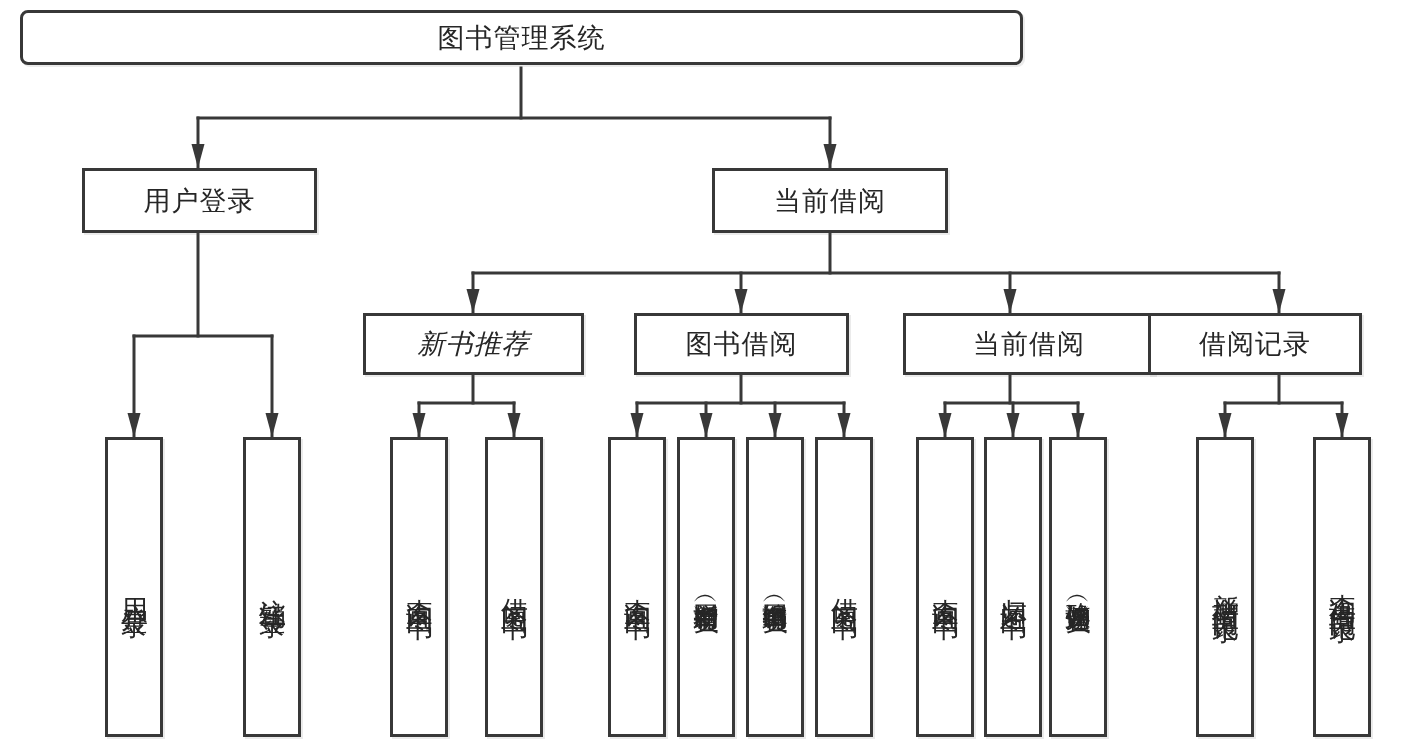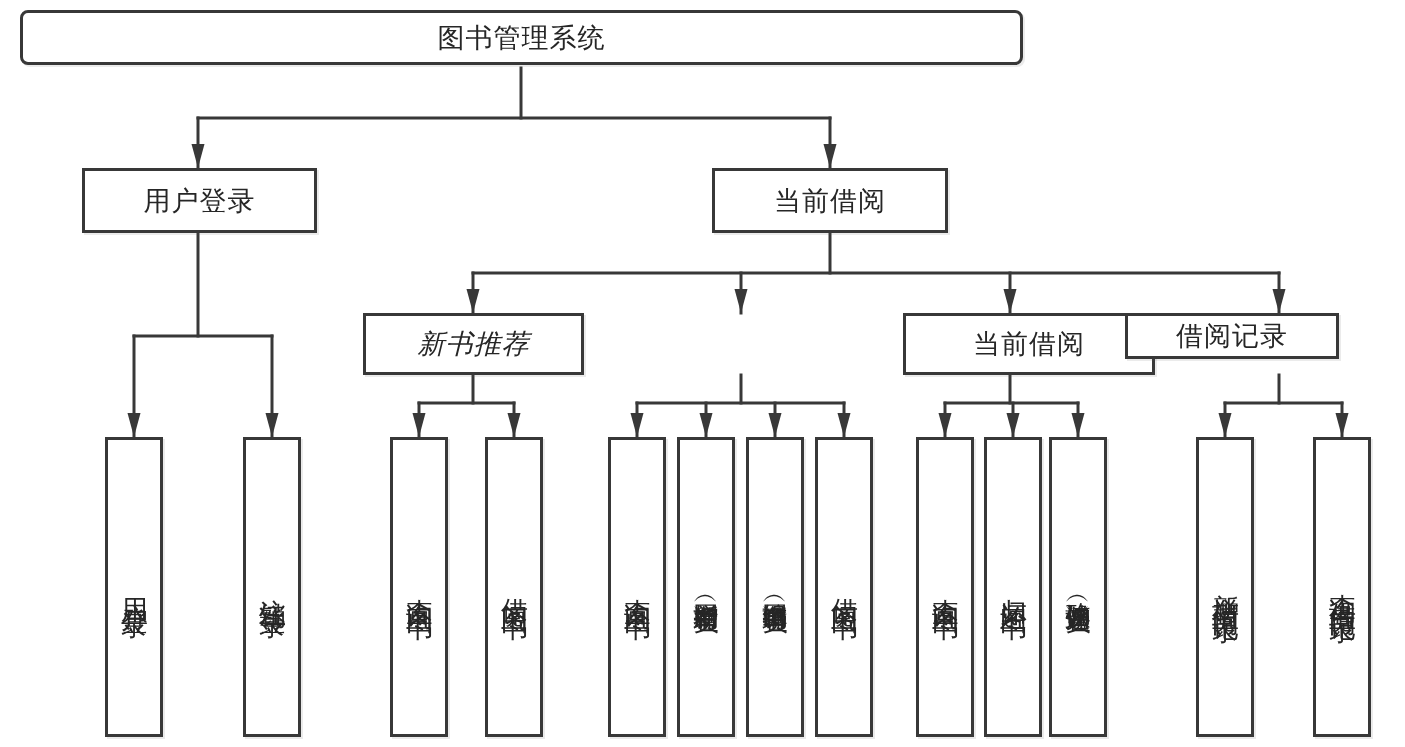--- a/index.html
+++ b/index.html
@@ -134,24 +134,27 @@
   <div class="node" style="left:82px; top:168px; width:235px; height:65px;">
     <span class="hlabel">用户登录</span>
   </div>
   <div class="node" style="left:712px; top:168px; width:236px; height:65px;">
     <span class="hlabel">当前借阅</span>
   </div>
 
   <div class="node" style="left:363px; top:313px; width:221px; height:62px;font-style:italic;">
     <span class="hlabel">新书推荐</span>
   </div>
+  <div class="node" style="left:634px; top:313px; width:215px; height:62px;">
+    <span class="hlabel">图书借阅</span>
+  </div>
   <div class="node" style="left:903px; top:313px; width:252px; height:62px;">
     <span class="hlabel">当前借阅</span>
   </div>
-  <div class="node" style="left:1125px; top:313px; width:214px; height:46px;">
+  <div class="node" style="left:1148px; top:313px; width:214px; height:62px;">
     <span class="hlabel">借阅记录</span>
   </div>
 
   <div class="node leaf" style="left:105px;">
     <span class="vlabel">用户登录</span>
   </div>
   <div class="node leaf" style="left:243px;">
     <span class="vlabel">注销登录</span>
   </div>
   <div class="node leaf" style="left:390px;">

